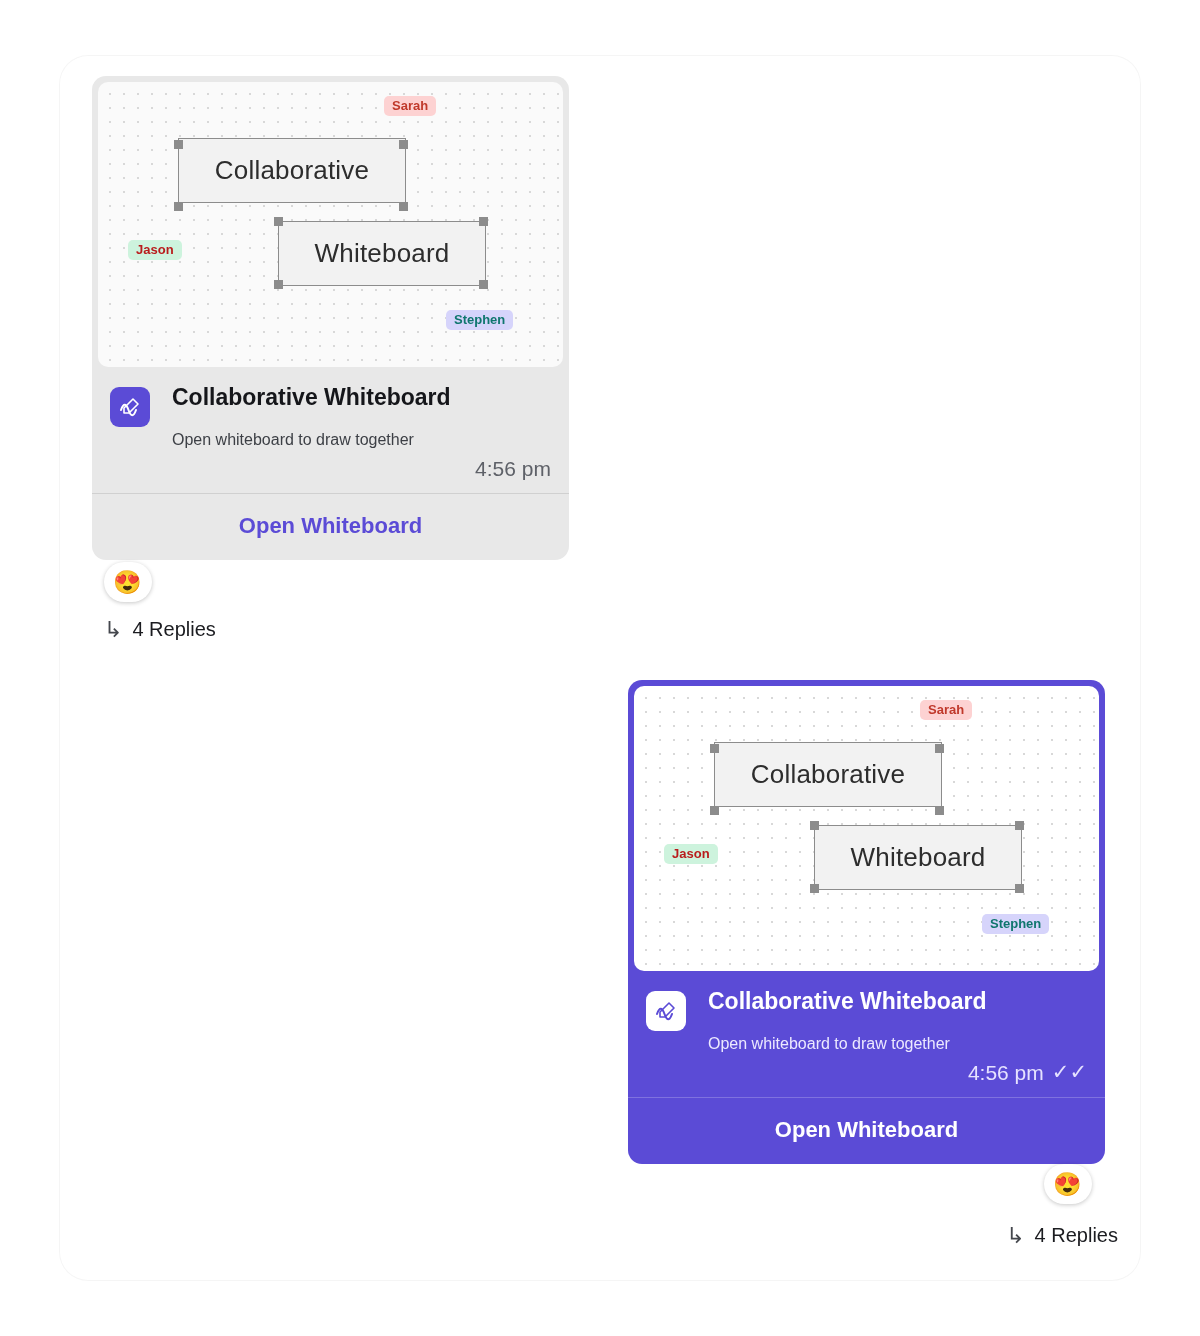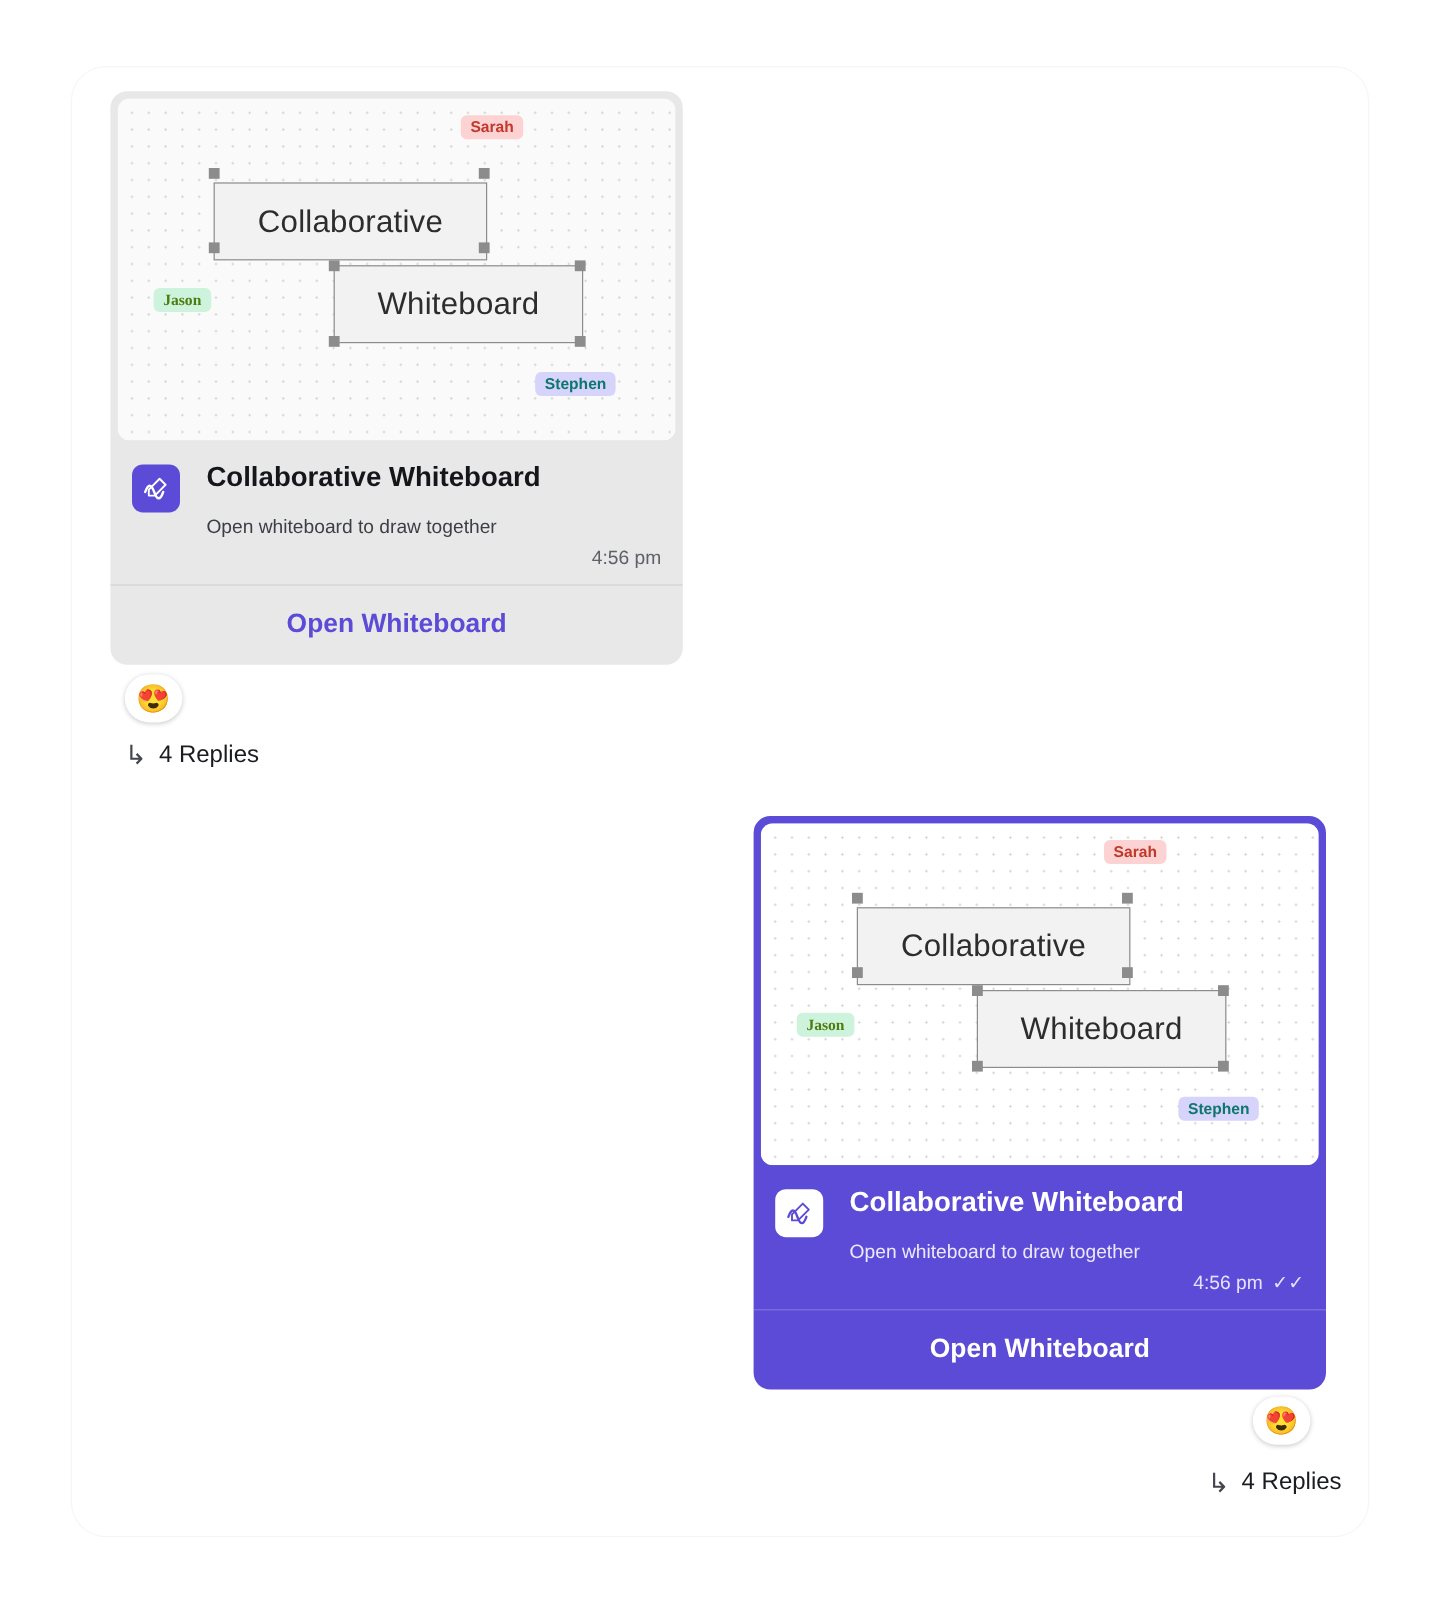--- a/index.html
+++ b/index.html
@@ -70,40 +70,40 @@
     position: absolute;
     background: #f2f2f2;
     border: 1px solid #8c8c8c;
     display: flex;
     align-items: center;
     justify-content: center;
     color: #2d2d2d;
     font-size: 26px;
     letter-spacing: .2px;
   }
-  .wb-box.box1 { left: 80px;  top: 70px;  width: 226px; height: 63px; }
+  .wb-box.box1 { left: 80px;  top: 56px;  width: 226px; height: 63px; }
   .wb-box.box2 { left: 180px; top: 139px; width: 206px; height: 63px; }
 
   .handle {
     position: absolute;
     width: 9px; height: 9px;
     background: #8c8c8c;
   }
 
   .tag {
     position: absolute;
     font-size: 13px;
     font-weight: bold;
     padding: 3px 8px;
     border-radius: 5px;
     line-height: 1.1;
     white-space: nowrap;
   }
   .tag.sarah   { background: #fdd2d2; color: #c0392b; }
-  .tag.jason   { background: #cdf3dd; color: #4d7c0f; font-family: Liberation Serif, serif; }
+  .tag.jason   { background: #cdf3dd; color: #b91c1c; }
   .tag.stephen { background: #d6d4fb; color: #0f766e; }
 
   .cursor {
     position: absolute;
     width: 0; height: 0;
   }
 
   
   .card-body {
     padding: 10px 18px 12px 18px;
@@ -132,24 +132,24 @@
   .card-sub {
     font-size: 16px;
     color: #3c3f45;
     margin-top: 18px;
   }
   .outgoing .card-title { color: #ffffff; }
   .outgoing .card-sub   { color: #ece9ff; }
 
   .meta {
     display: flex;
-    align-items: center;
+    align-items: flex-start;
     justify-content: flex-end;
     gap: 8px;
-    font-size: 16px;
+    font-size: 21px;
     color: #5e6168;
     margin-top: 8px;
   }
   .outgoing .meta { color: #e6e2ff; }
   .ticks { display: inline-block; line-height: 1; }
 
   .divider {
     height: 1px;
     background: rgba(0,0,0,0.10);
   }

